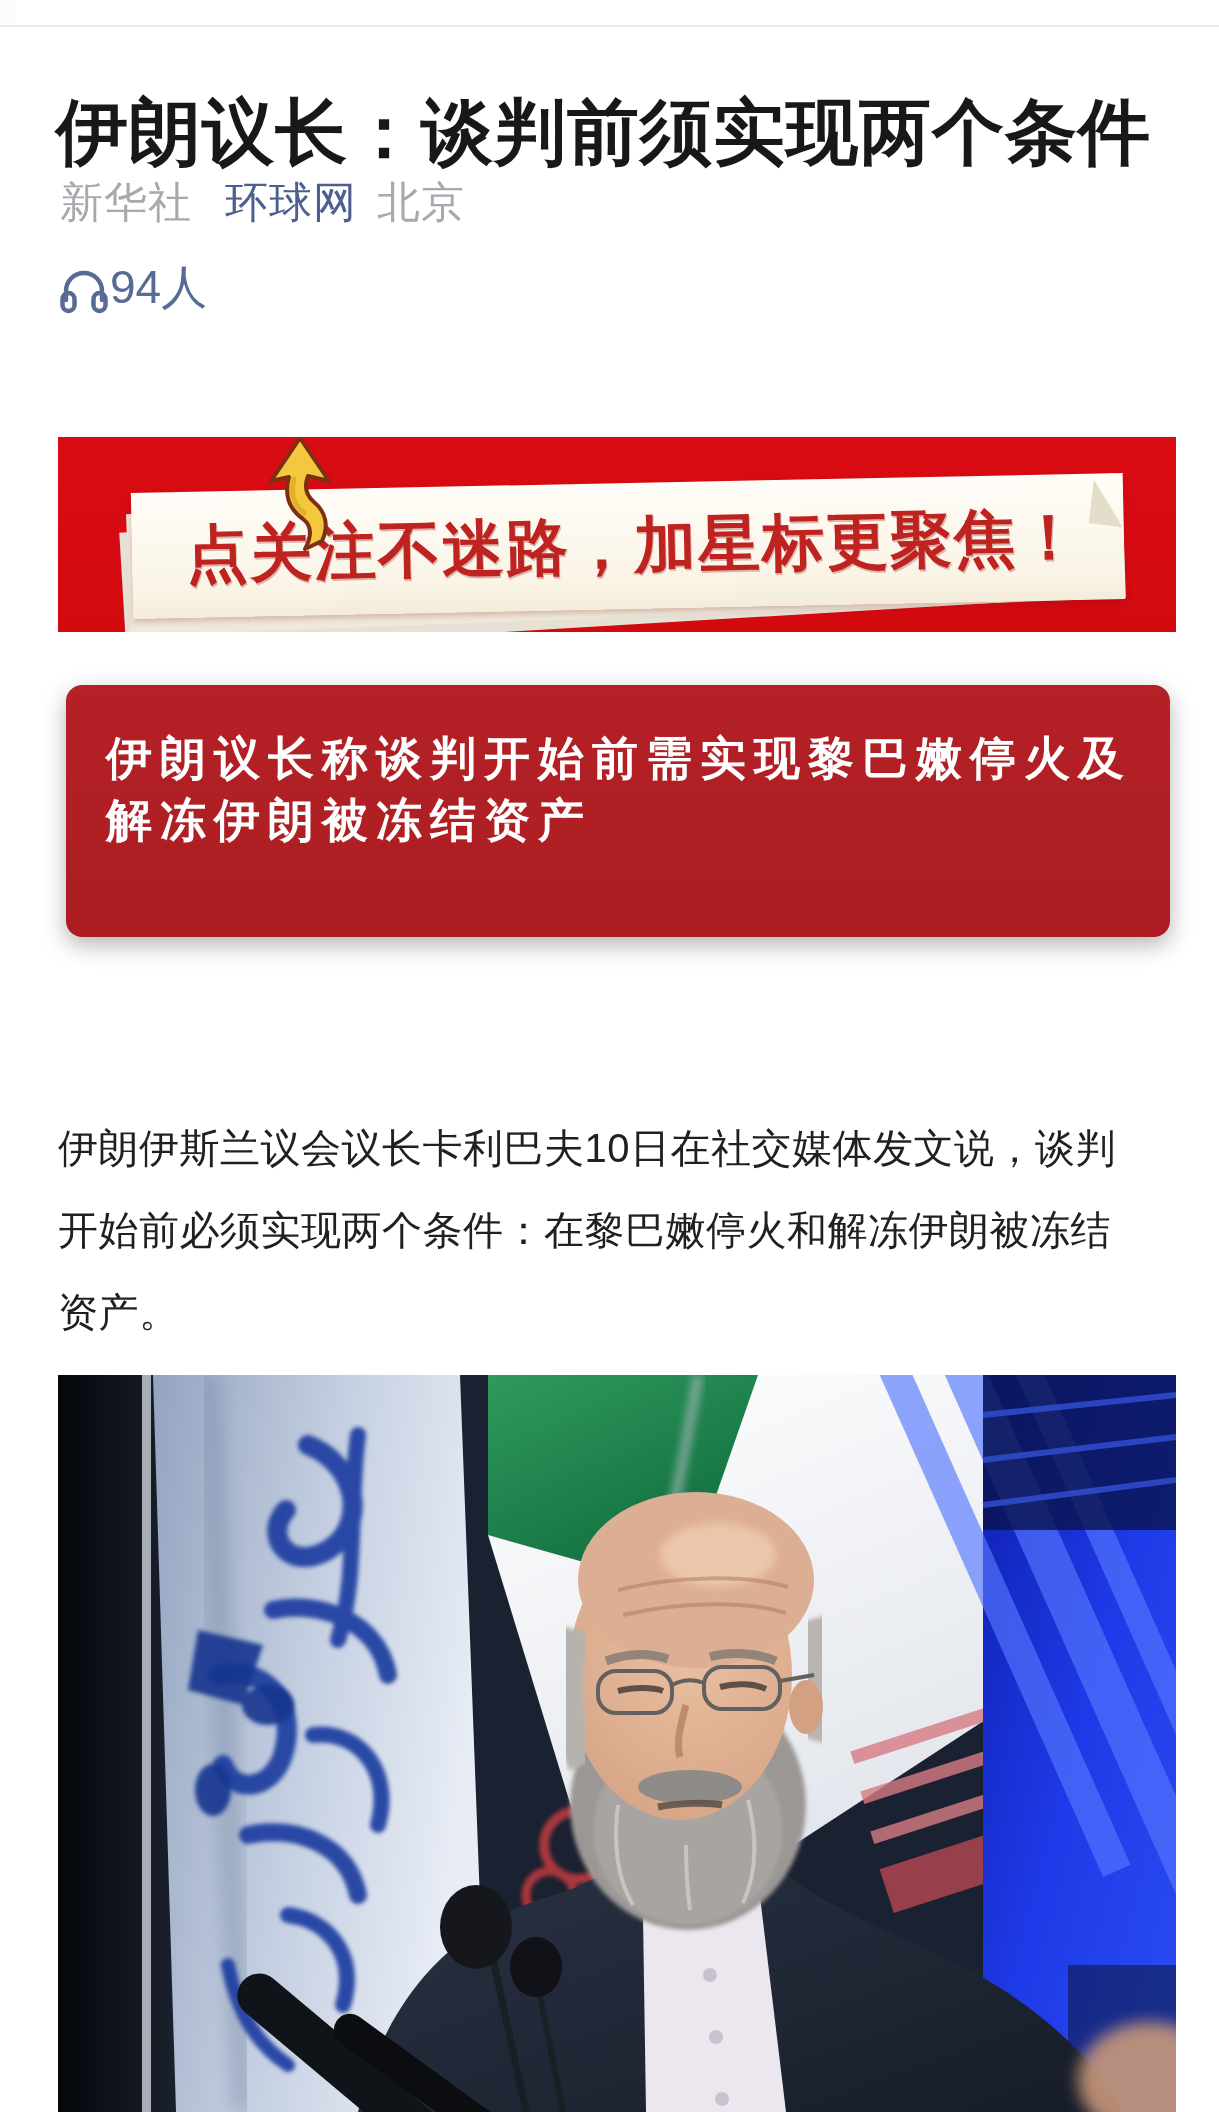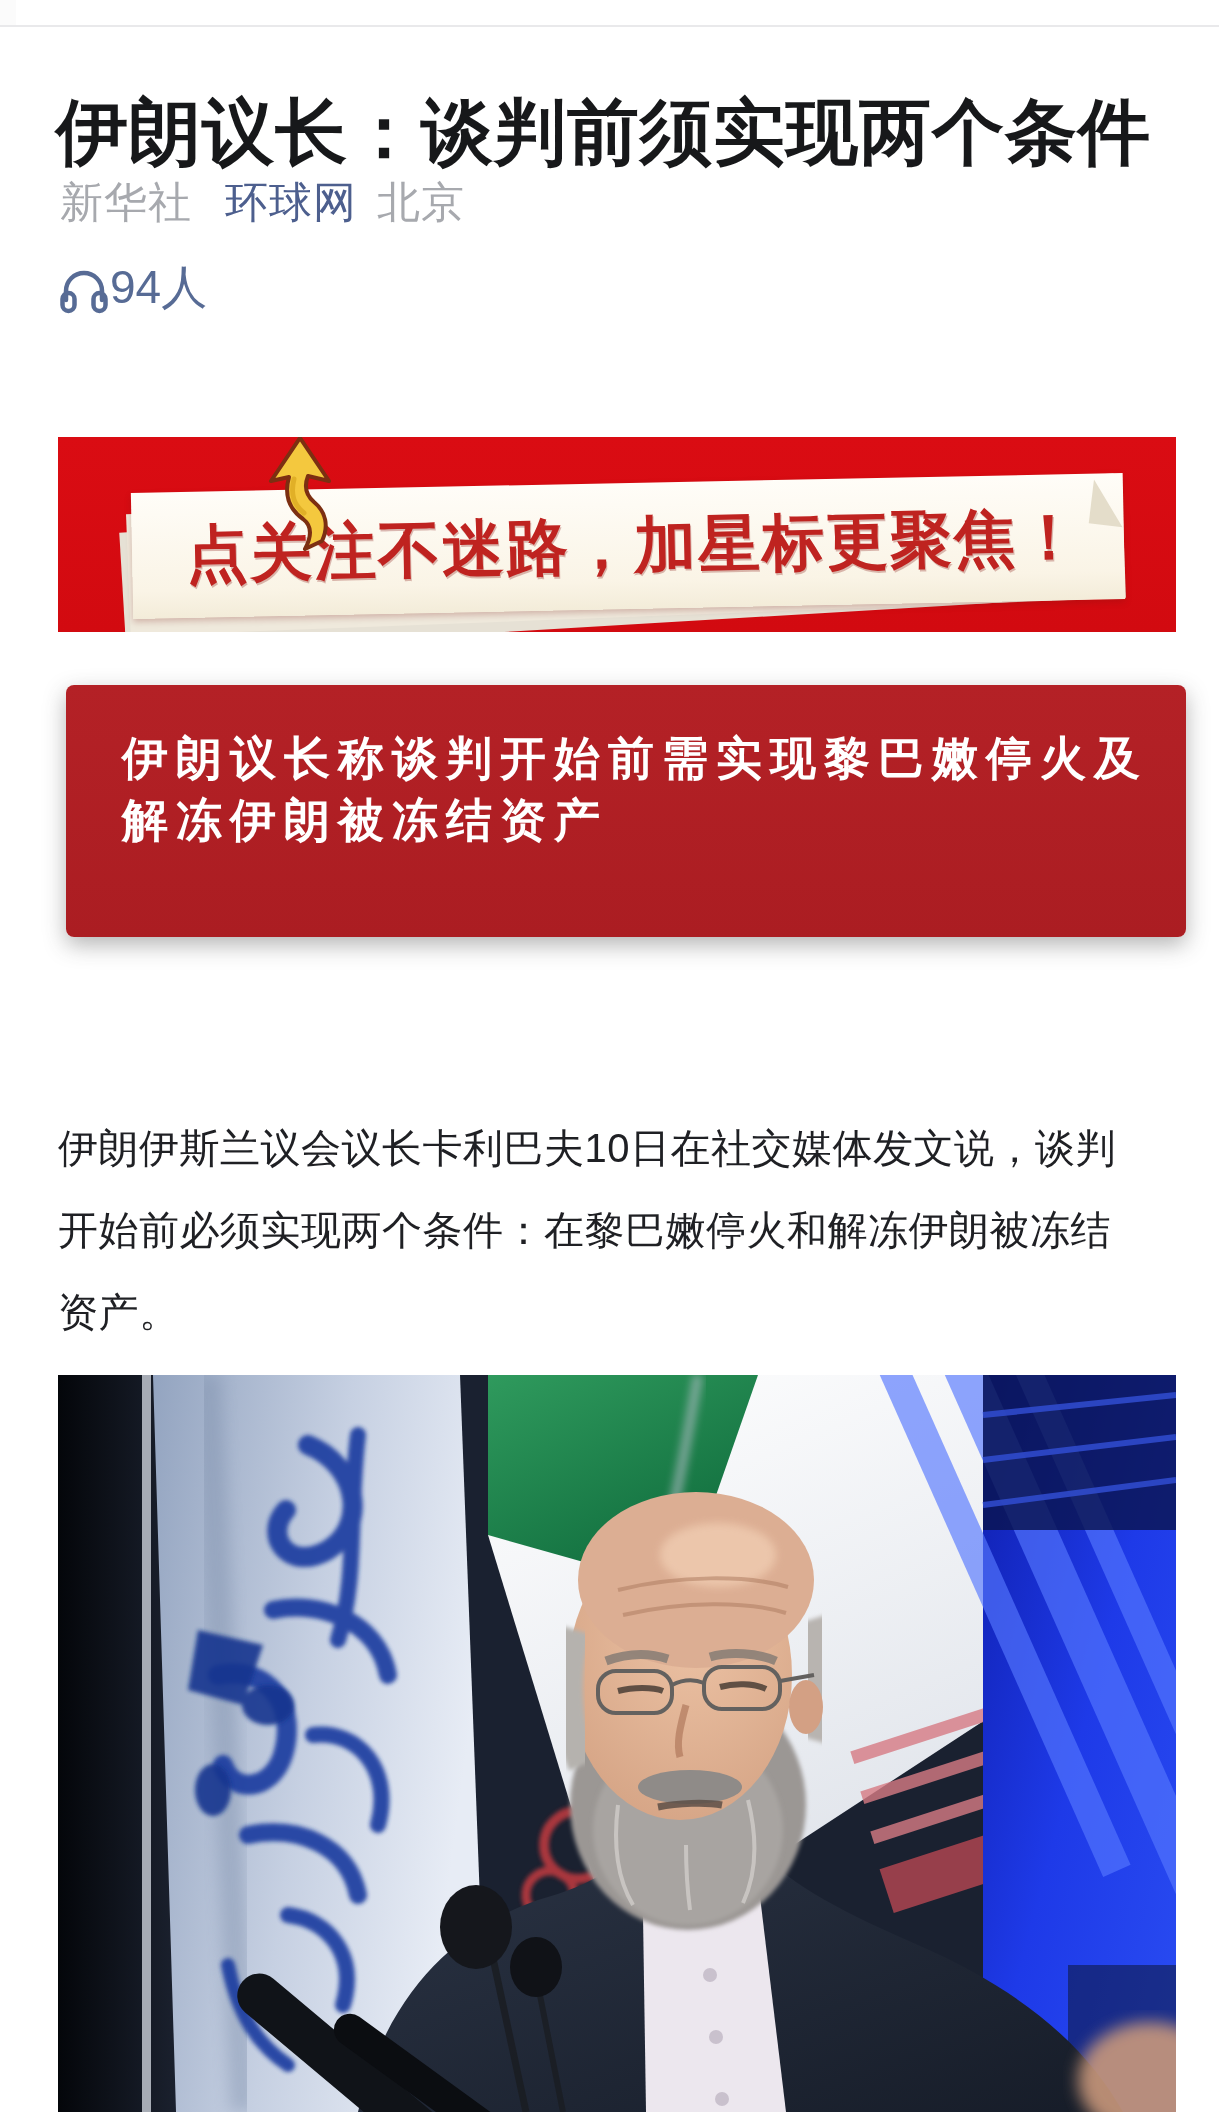--- a/index.html
+++ b/index.html
@@ -60,23 +60,22 @@
     font-family:"Liberation Serif","DejaVu Serif",serif;
     font-weight:700;font-size:62px;letter-spacing:2px;color:#bf2320;
     white-space:nowrap;text-shadow:1px 2px 0 rgba(130,15,10,.28);
   }
   .banner-arrow{position:absolute;left:206px;top:-2px;z-index:3;}
 
   
   .highlight-card{
     position:absolute;left:66px;top:685px;width:1104px;height:252px;
     background:linear-gradient(180deg,#b42126 0%,#ab1d22 100%);
-    border-radius:8px;
+    border-radius:16px;
     box-shadow:0 8px 22px rgba(60,60,60,.38);
-    padding-left:16px;
   }
   .card-text{
     margin:42px 30px 0 40px;width:1032px;
     font-size:46px;line-height:62px;letter-spacing:8px;
     color:#ffffff;font-weight:700;
   }
 
   .paragraph{
     position:absolute;left:58px;top:1067px;width:1082px;
     font-size:40px;line-height:82px;letter-spacing:0.5px;color:#1f2024;

